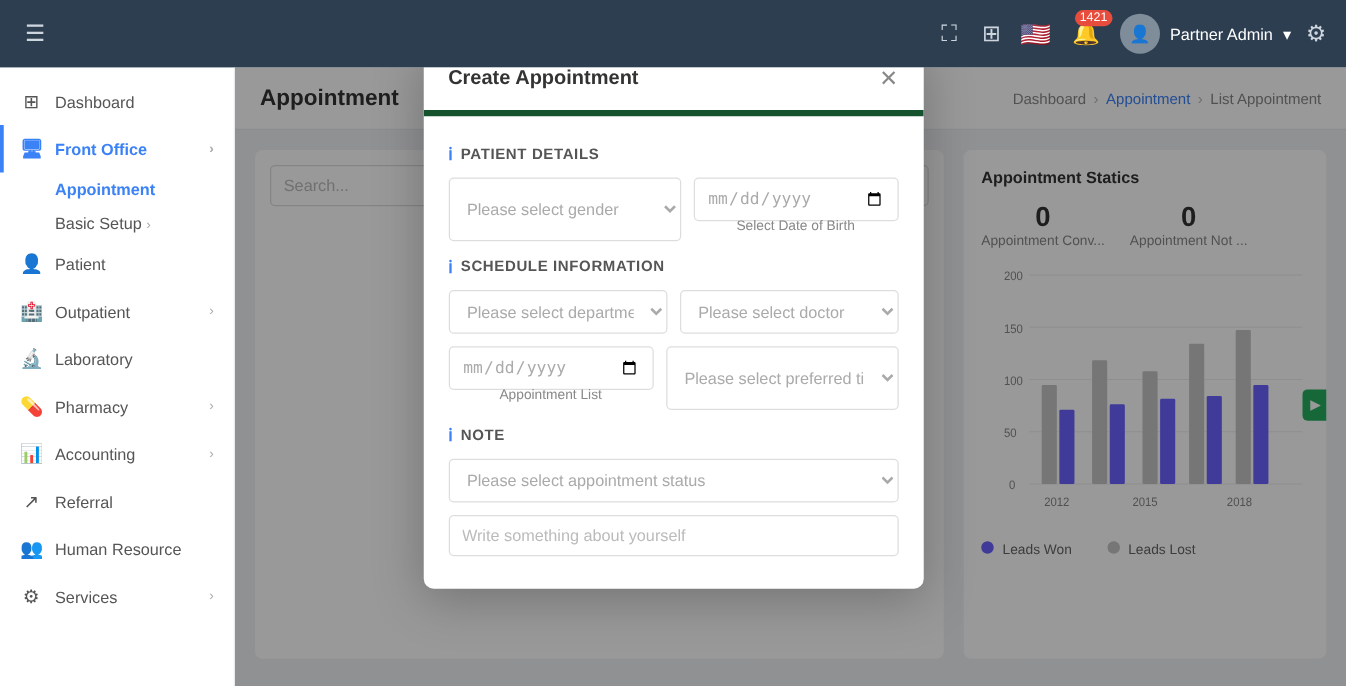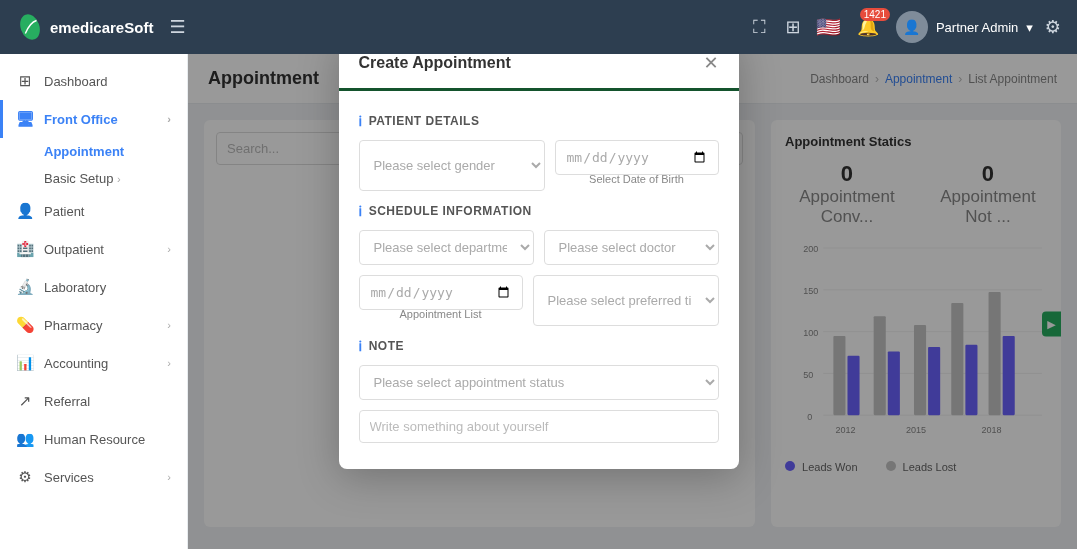--- a/index.html
+++ b/index.html
@@ -165,21 +165,21 @@
       background: #fff;
       border-radius: 6px;
       padding: 14px;
       flex-shrink: 0;
       overflow: hidden;
     }
     .stats-title { font-size: 13px; font-weight: 600; color: #333; margin-bottom: 12px; }
     .stats-counters { display: flex; gap: 20px; margin-bottom: 10px; }
     .stat-box { text-align: center; }
     .stat-num { font-size: 22px; font-weight: 700; color: #333; }
-    .stat-label { font-size: 17px; color: #888; }
+    .stat-label { font-size: 11px; color: #888; }
     .chart-area { position: relative; height: 220px; }
     .chart-svg { width: 100%; height: 100%; }
     .chart-legend { display: flex; gap: 28px; font-size: 11px; color: #666; margin-top: 4px; }
     .legend-dot { display: inline-block; width: 10px; height: 10px; border-radius: 50%; margin-right: 4px; }
 
     
     .modal-overlay {
       position: absolute;
       inset: -56px 0 0 -188px;
       background: rgba(0,0,0,0.4);
@@ -195,21 +195,21 @@
       width: 400px;
       max-height: 520px;
       overflow-y: auto;
       box-shadow: 0 8px 40px rgba(0,0,0,0.25);
     }
     .modal-header {
       display: flex;
       align-items: center;
       justify-content: space-between;
       padding: 16px 20px;
-      border-bottom: 3px solid #14532d;
+      border-bottom: 5px solid #14532d;
     }
     .modal-title { font-size: 16px; font-weight: 600; color: #333; }
     .modal-close {
       cursor: pointer;
       font-size: 18px;
       color: #888;
       line-height: 1;
     }
     .modal-body { padding: 16px 20px; }
     .section-header {
@@ -251,27 +251,20 @@
       font-size: 11px;
       border-radius: 4px 0 0 4px;
       writing-mode: vertical-rl;
       cursor: pointer;
     }
   </style>
 </head>
 <body>
 
 <div class="topnav">
-  <div class="topnav-logo">
-    <svg class="logo-leaf" viewBox="0 0 30 30">
-      <ellipse cx="15" cy="15" rx="10" ry="14" fill="#27ae60" transform="rotate(-20 15 15)"></ellipse>
-      <path d="M10 22 Q15 10 22 8" stroke="#fff" stroke-width="1.5" fill="none"></path>
-    </svg>
-    <span>emedicareSoft</span>
-  </div>
   <div class="topnav-icon">☰</div>
   <div class="topnav-spacer"></div>
   <div class="topnav-icon">⛶</div>
   <div class="topnav-icon">⊞</div>
   <span class="topnav-flag">🇺🇸</span>
   <div class="topnav-badge-wrap">
     <div class="topnav-icon">🔔</div>
     <span class="topnav-badge">1421</span>
   </div>
   <div class="topnav-user">

